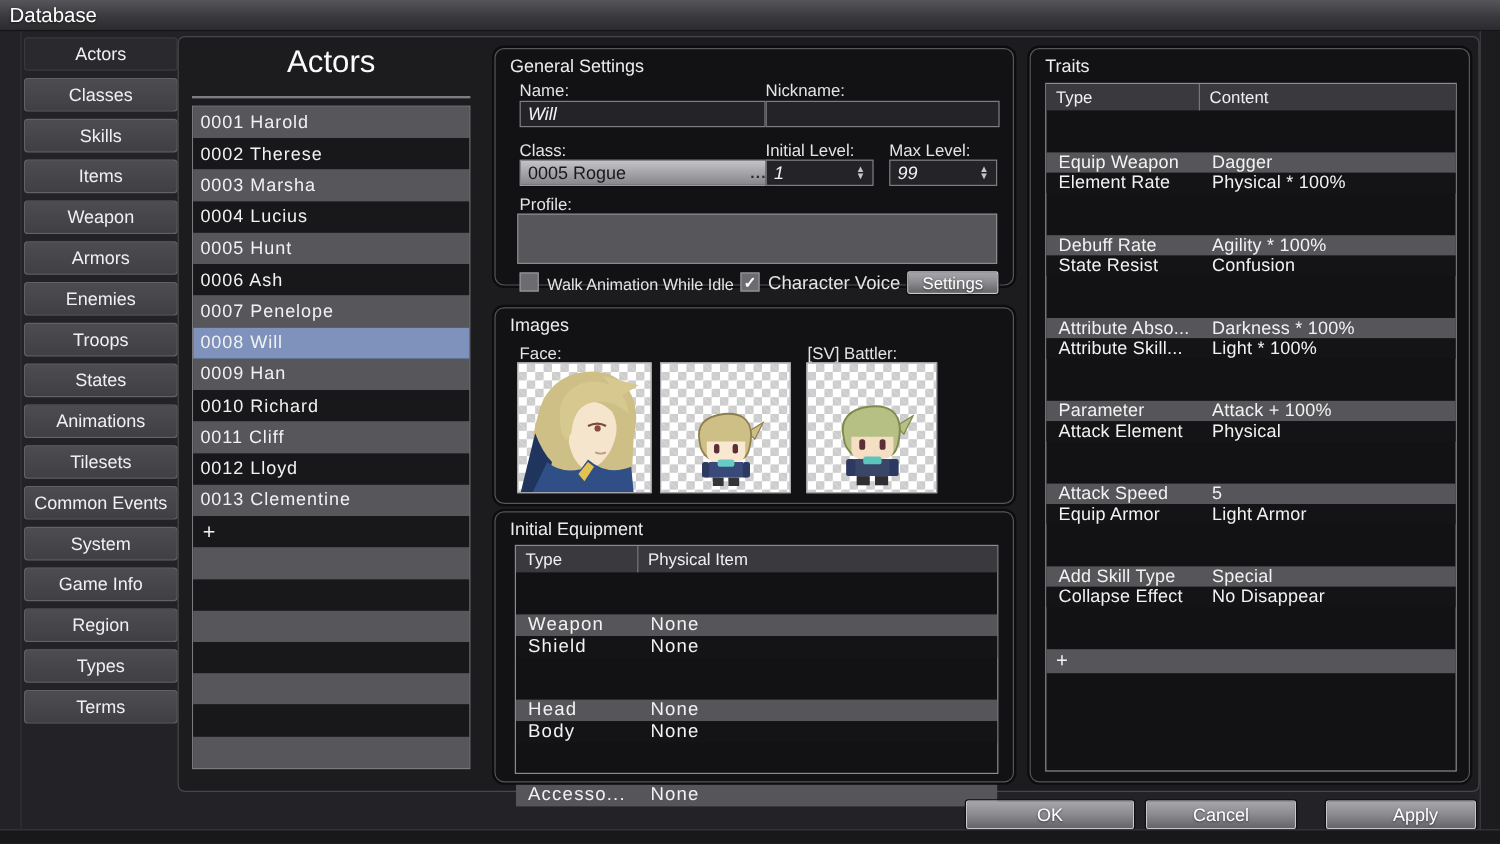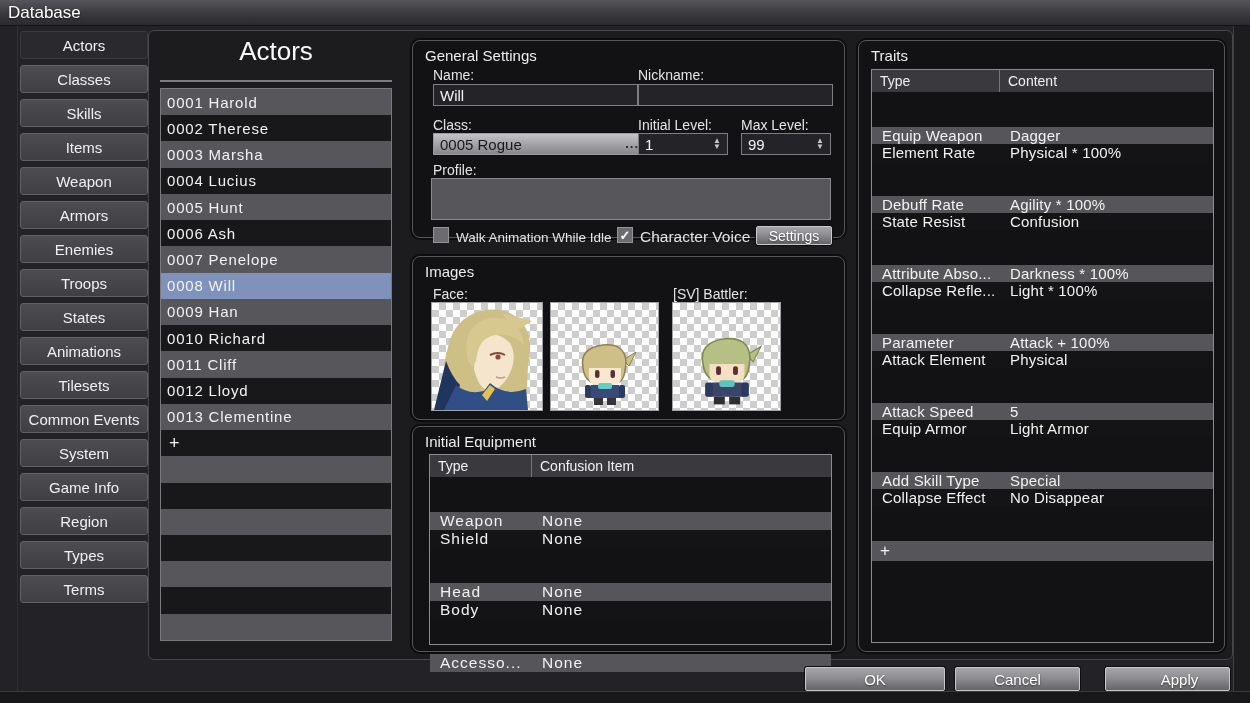--- a/index.html
+++ b/index.html
@@ -45,21 +45,21 @@
   .lrow.plus { letter-spacing:0; font-size:18px; padding-left:8px; }
 
   
   .group { position:absolute; background:#121215; border:1px solid #55555a;
     border-radius:8px; box-shadow:0 0 0 2px #0d0d0f; }
   .gtitle { position:absolute; left:12px; top:6px; font-size:15px; color:#ececee; }
   .flabel { position:absolute; font-size:14px; color:#e4e4e6; white-space:nowrap; }
 
   
   .input { position:absolute; background:#242428; border:1px solid #7e7e82; color:#f4f4f6;
-    font-size:15px; padding:0 6px; display:flex; align-items:center; }
+    font-size:15px; padding:0 6px; display:flex; align-items:center;font-style:italic; }
   .spin-zone { position:absolute; right:3px; top:0; bottom:0; width:14px;
     display:flex; flex-direction:column; align-items:center; justify-content:center; }
   .spin { font-size:8px; line-height:6px; color:#c6c6ca; }
   .dropdown { position:absolute; background:linear-gradient(#c4c4c8,#a8a8ac 45%,#87878b);
     border:1px solid #9c9ca0; box-shadow:0 0 0 1px #0e0e10; color:#19191c; font-size:15px;
     padding:0 6px; display:flex; align-items:center; }
   .dropdown .more { margin-left:auto; font-weight:bold; letter-spacing:1px; color:#2c2c2e;
     font-size:13px; line-height:10px; }
   .textarea { position:absolute; background:#57575b; border:1px solid #8a8a8e; }
   .checkbox { position:absolute; width:16px; height:16px; background:#6c6c70;
@@ -251,21 +251,21 @@
         <rect x="34" y="60" width="10" height="7" fill="#2e2e34"></rect>
       </svg>
     </div>
   </div>
 
   <div class="group" style="left:412px;top:426px;width:433px;height:226px;">
     <div class="gtitle">Initial Equipment</div>
     <div class="table equip" style="left:16px;top:27px;width:403px;height:191px;">
         <div class="thead">
           <div class="th c1">Type</div>
-          <div class="th c2">Confusion Item</div>
+          <div class="th c2">Physical Item</div>
         </div>
         <div class="trow gray">
           <div class="td c1">Weapon</div>
           <div class="td c2">None</div>
         </div>
         <div class="trow dark">
           <div class="td c1">Shield</div>
           <div class="td c2">None</div>
         </div>
         <div class="trow gray">
@@ -312,21 +312,21 @@
         </div>
         <div class="trow dark">
           <div class="td c1">State Resist</div>
           <div class="td c2">Confusion</div>
         </div>
         <div class="trow gray">
           <div class="td c1">Attribute Abso...</div>
           <div class="td c2">Darkness * 100%</div>
         </div>
         <div class="trow dark">
-          <div class="td c1">Collapse Refle...</div>
+          <div class="td c1">Attribute Skill...</div>
           <div class="td c2">Light * 100%</div>
         </div>
         <div class="trow gray">
           <div class="td c1">Parameter</div>
           <div class="td c2">Attack + 100%</div>
         </div>
         <div class="trow dark">
           <div class="td c1">Attack Element</div>
           <div class="td c2">Physical</div>
         </div>

